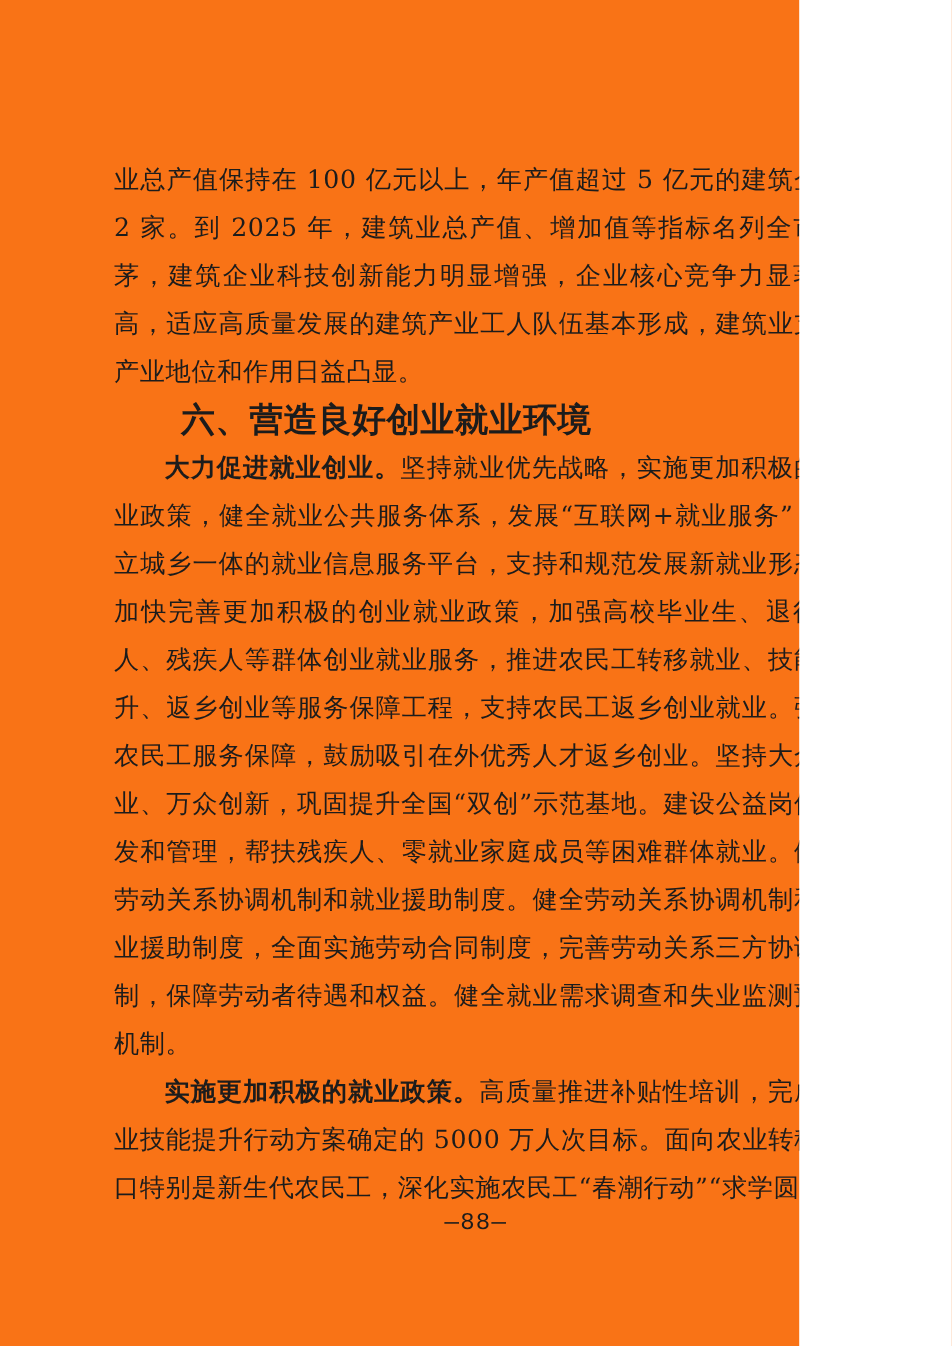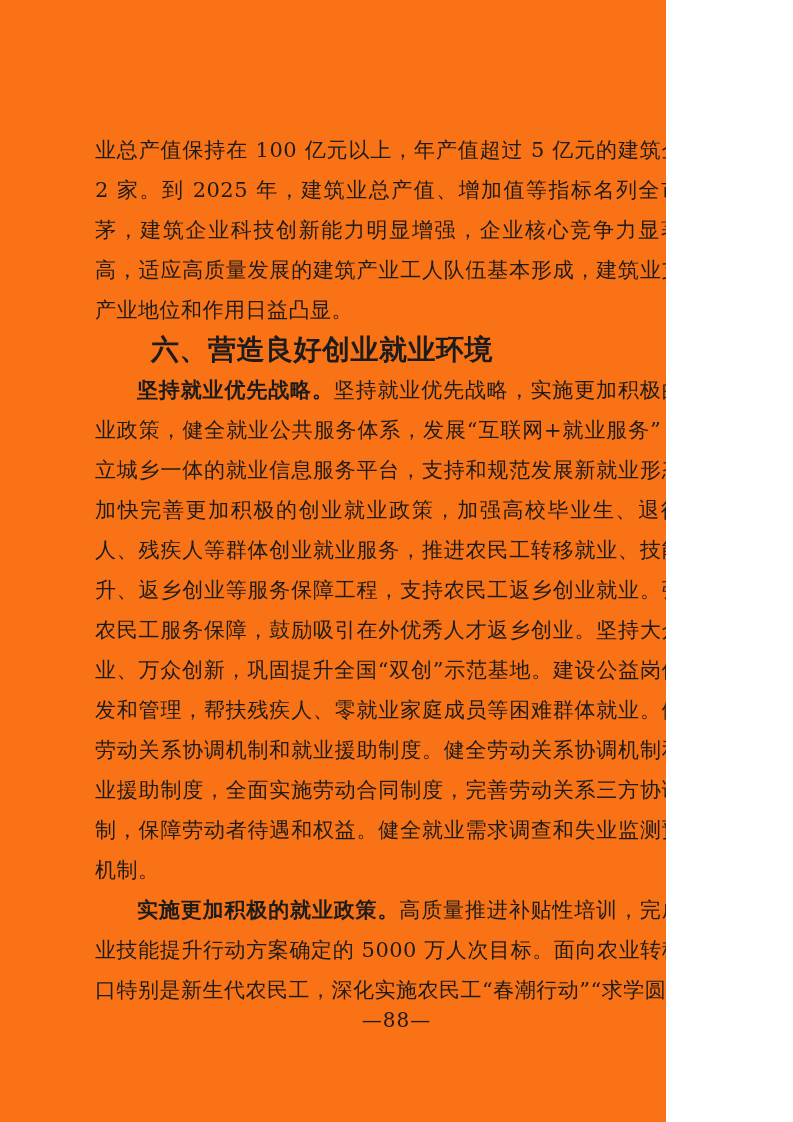--- a/index.html
+++ b/index.html
@@ -48,26 +48,27 @@
   }
   .footer {
     position: absolute;
     left: 0;
     top: 1008px;
     width: 793px;
     text-align: center;
     font-size: 20px;
     letter-spacing: 1px;
     color: #1c1c1c;
+    font-family: Liberation Mono, monospace;
   }
 </style>
 </head>
 <body>
 
 <div class="page">
   <div class="content">
       <p class="para no-indent"><span>业总产值保持在 100 亿元以上，年产值超过 5 亿元的建筑企业 2 家。到 2025 年，建筑业总产值、增加值等指标名列全市前茅，建筑企业科技创新能力明显增强，企业核心竞争力显著提高，适应高质量发展的建筑产业工人队伍基本形成，建筑业支柱产业地位和作用日益凸显。</span></p>
       <h2 class="heading">六、营造良好创业就业环境</h2>
-      <p class="para"><strong>坚持就业优先战略。</strong><span>坚持就业优先战略，实施更加积极的就业政策，健全就业公共服务体系，发展“互联网+就业服务”，建立城乡一体的就业信息服务平台，支持和规范发展新就业形态。加快完善更加积极的创业就业政策，加强高校毕业生、退役军人、残疾人等群体创业就业服务，推进农民工转移就业、技能提升、返乡创业等服务保障工程，支持农民工返乡创业就业。强化农民工服务保障，鼓励吸引在外优秀人才返乡创业。坚持大众创业、万众创新，巩固提升全国“双创”示范基地。建设公益岗位开发和管理，帮扶残疾人、零就业家庭成员等困难群体就业。健全劳动关系协调机制和就业援助制度。健全劳动关系协调机制和就业援助制度，全面实施劳动合同制度，完善劳动关系三方协调机制，保障劳动者待遇和权益。健全就业需求调查和失业监测预警机制。</span></p>
+      <p class="para"><strong>大力促进就业创业。</strong><span>坚持就业优先战略，实施更加积极的就业政策，健全就业公共服务体系，发展“互联网+就业服务”，建立城乡一体的就业信息服务平台，支持和规范发展新就业形态。加快完善更加积极的创业就业政策，加强高校毕业生、退役军人、残疾人等群体创业就业服务，推进农民工转移就业、技能提升、返乡创业等服务保障工程，支持农民工返乡创业就业。强化农民工服务保障，鼓励吸引在外优秀人才返乡创业。坚持大众创业、万众创新，巩固提升全国“双创”示范基地。建设公益岗位开发和管理，帮扶残疾人、零就业家庭成员等困难群体就业。健全劳动关系协调机制和就业援助制度。健全劳动关系协调机制和就业援助制度，全面实施劳动合同制度，完善劳动关系三方协调机制，保障劳动者待遇和权益。健全就业需求调查和失业监测预警机制。</span></p>
       <p class="para"><strong>实施更加积极的就业政策。</strong><span>高质量推进补贴性培训，完成职业技能提升行动方案确定的 5000 万人次目标。面向农业转移人口特别是新生代农民工，深化实施农民工“春潮行动”“求学圆</span></p>
     </div>
   <div class="footer">—88—</div>
 </div>
 
 </body></html>

